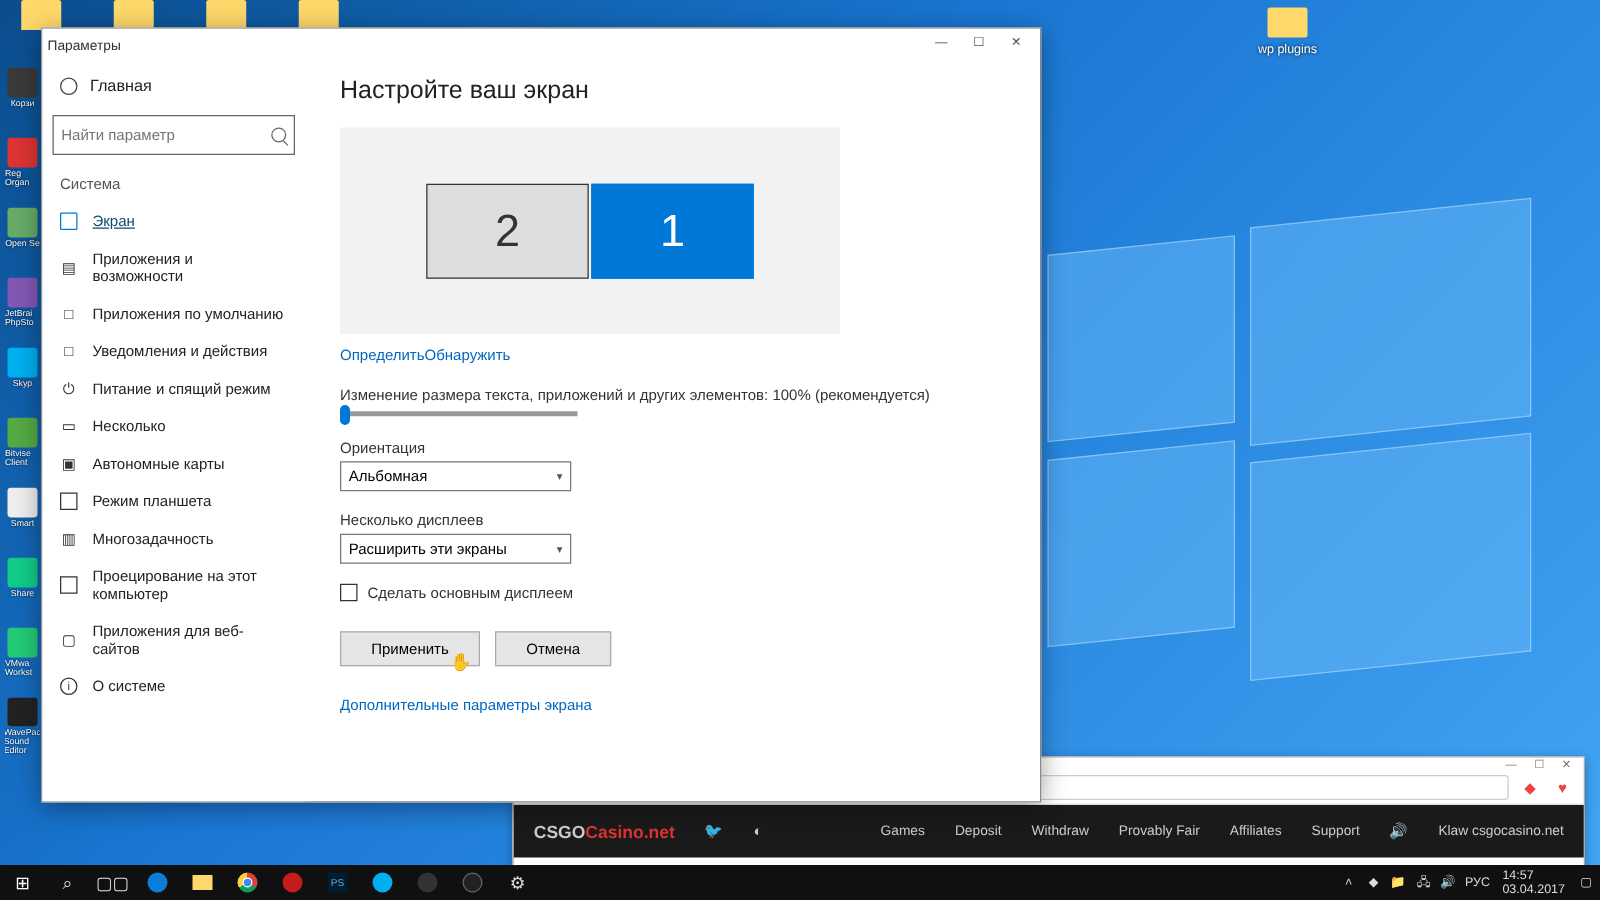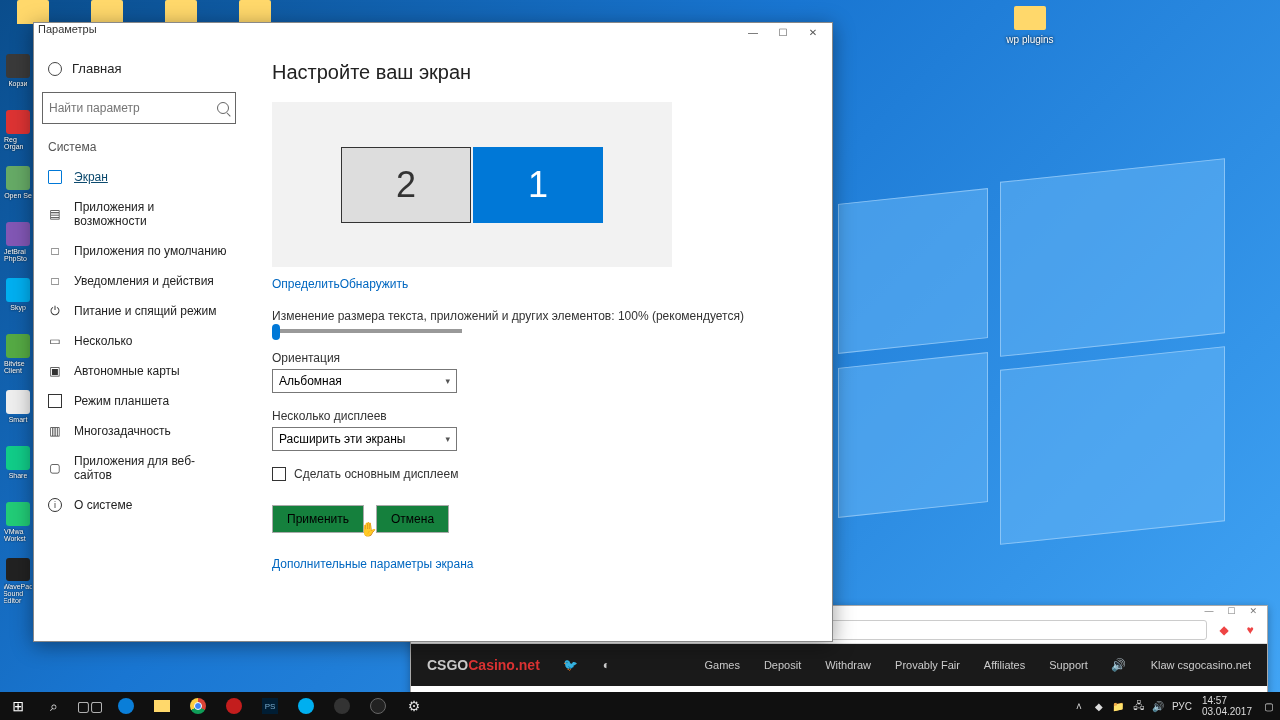--- a/index.html
+++ b/index.html
@@ -29,21 +29,21 @@
 .left-icons .li:nth-child(4) .box { background: #8257b5; }
 .left-icons .li:nth-child(5) .box { background: #00aff0; }
 .left-icons .li:nth-child(6) .box { background: #5a4; }
 .left-icons .li:nth-child(7) .box { background: #eee; color:#000; }
 .left-icons .li:nth-child(8) .box { background: #1c8; }
 .left-icons .li:nth-child(9) .box { background: #2c7; }
 .left-icons .li:nth-child(10) .box { background: #222; }
 
 
 .settings-window { position: absolute; left: 33px; top: 22px; width: 800px; height: 620px; background: #fff; border: 1px solid #888; box-shadow: 0 4px 20px rgba(0,0,0,0.4); display: flex; flex-direction: column; }
-.titlebar { height: 20px; background: #fff; display: flex; align-items: flex-start; padding: 0 4px; font-size: 11px; color: #333; border-bottom: none; }
+.titlebar { height: 20px; background: #fff; display: flex; align-items: flex-end; padding: 0 4px; font-size: 11px; color: #333; border-bottom: none; }
 .titlebar .spacer { flex: 1; }
 .titlebar .winbtn { width: 30px; height: 18px; display: inline-flex; align-items: center; justify-content: center; font-size: 10px; color: #555; cursor: pointer; }
 
 .settings-body { flex: 1; display: flex; }
 
 
 .sidebar { width: 210px; background: #fff; padding: 12px 0; }
 .home-row { display: flex; align-items: center; padding: 6px 14px; font-size: 13px; color: #222; gap: 10px; cursor: pointer; }
 .home-row .gear { width: 14px; height: 14px; border: 1.5px solid #444; border-radius: 50%; position: relative; }
 .search-box { margin: 10px 8px 14px 8px; height: 32px; border: 1px solid #666; display: flex; align-items: center; padding: 0 6px; }
@@ -84,21 +84,21 @@
 .slider .thumb { position: absolute; left: 0; top: -5px; width: 8px; height: 16px; background: #0078d7; border-radius: 4px; }
 
 .field-label { font-size: 12px; color: #333; margin-bottom: 4px; }
 .select { width: 185px; height: 24px; border: 1px solid #777; font-size: 12px; padding: 2px 6px; margin-bottom: 16px; background: #fff; display: flex; align-items: center; justify-content: space-between; cursor: pointer; }
 .select .chev { font-size: 9px; color: #555; }
 
 .checkbox-row { display: flex; align-items: flex-end; gap: 8px; font-size: 12px; color: #333; margin-bottom: 24px; }
 .checkbox-row .cb { width: 14px; height: 14px; border: 1px solid #333; }
 
 .btn-row { display: flex; gap: 12px; margin-bottom: 24px; }
-.btn { padding: 6px 14px; background: #15803d; border: 1px solid #aaa; font-size: 12px; cursor: pointer; }
+.btn { padding: 6px 24px; background: #e5e5e5; border: 1px solid #aaa; font-size: 12px; cursor: pointer; }
 
 .adv-link { font-size: 12px; color: #0067c0; cursor: pointer; }
 
 
 .browser-window { position: absolute; left: 410px; top: 605px; width: 858px; height: 90px; background: #fff; border: 1px solid #aaa; box-shadow: 0 2px 8px rgba(0,0,0,0.3); }
 .browser-title { height: 10px; display: flex; justify-content: flex-end; gap: 14px; padding-right: 10px; font-size: 9px; color: #777; }
 .browser-toolbar { height: 28px; border-bottom: 1px solid #ddd; display: flex; align-items: center; gap: 8px; padding: 0 8px; }
 .btool { width: 18px; height: 18px; display: inline-flex; align-items: center; justify-content: center; font-size: 12px; color: #555; cursor: pointer; }
 .addr { flex: 1; height: 20px; border: 1px solid #ccc; border-radius: 3px; font-size: 11px; padding: 0 6px; color: #444; display: flex; align-items: center; background: #fff; gap: 4px; }
 .heart { color: #e44; }
@@ -287,20 +287,24 @@
         </div>
       <div class="nav-item">
           <span class="nicon tablet"></span>
           <span>Режим планшета</span>
         </div>
       <div class="nav-item">
           <span class="nicon multi"></span>
           <span>Многозадачность</span>
         </div>
       <div class="nav-item">
+          <span class="nicon project"></span>
+          <span>Проецирование на этот компьютер</span>
+        </div>
+      <div class="nav-item">
           <span class="nicon web"></span>
           <span>Приложения для веб-сайтов</span>
         </div>
       <div class="nav-item">
           <span class="nicon info">i</span>
           <span>О системе</span>
         </div>
     </div>
 
     <div class="content">

